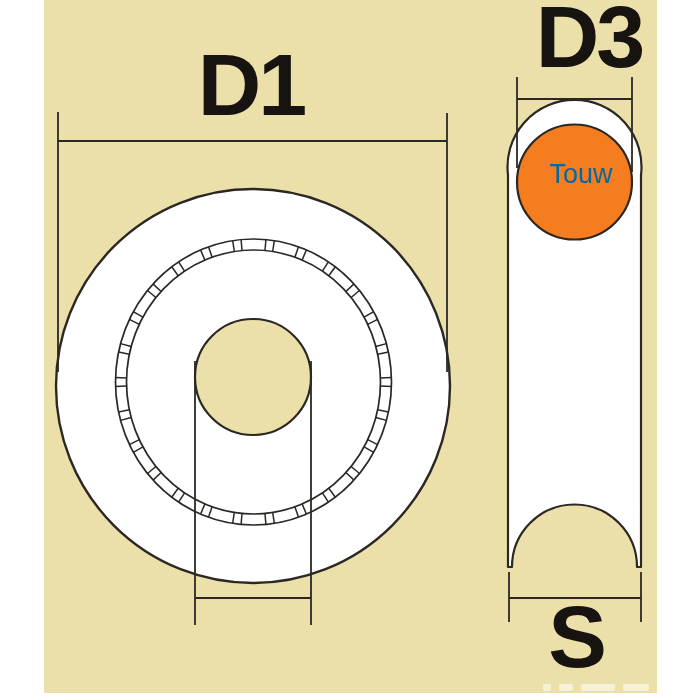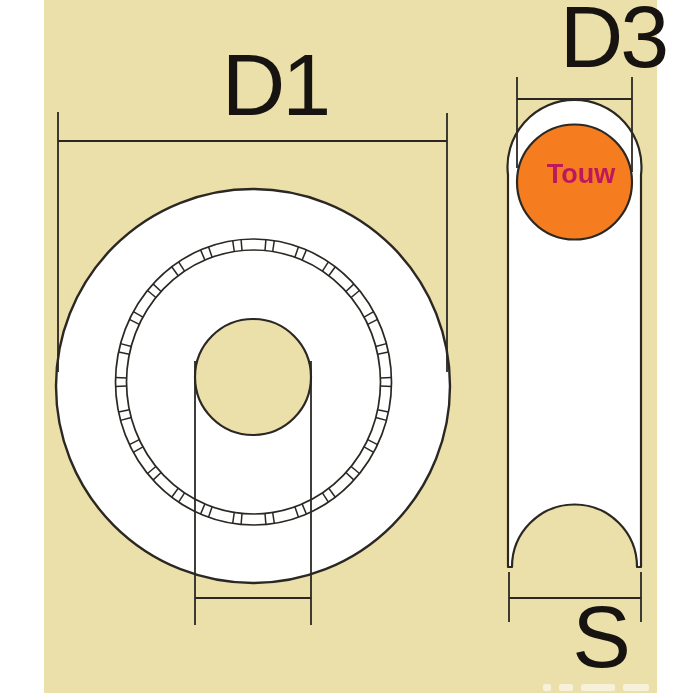--- a/index.html
+++ b/index.html
@@ -9,32 +9,31 @@
     font-family:"Liberation Sans", sans-serif;
   }
   .panel{
     position:absolute;left:44px;top:0;width:613px;height:693px;
     background:#ece0aa;
   }
   svg.diagram{position:absolute;left:0;top:0;width:700px;height:700px;}
   .dim-label{
     position:absolute;
     color:#161310;
-    font-weight:400;
+    font-weight:700;
     font-size:88px;
     line-height:1;
     letter-spacing:-3px;
     transform:translateX(-50%);
     white-space:nowrap;
-    margin-left:24px;
   }
   .rope-label{
     position:absolute;
-    color:#be185d;
-    font-weight:700;
+    color:#0369a1;
+    font-weight:400;
     font-size:27px;
     line-height:1;
     transform:translate(-50%,-50%);
     white-space:nowrap;
   }
   .watermark{
     position:absolute;left:543px;top:682px;width:114px;height:10px;
     display:flex;gap:8px;align-items:center;
     opacity:.55;filter:blur(.6px);
   }

